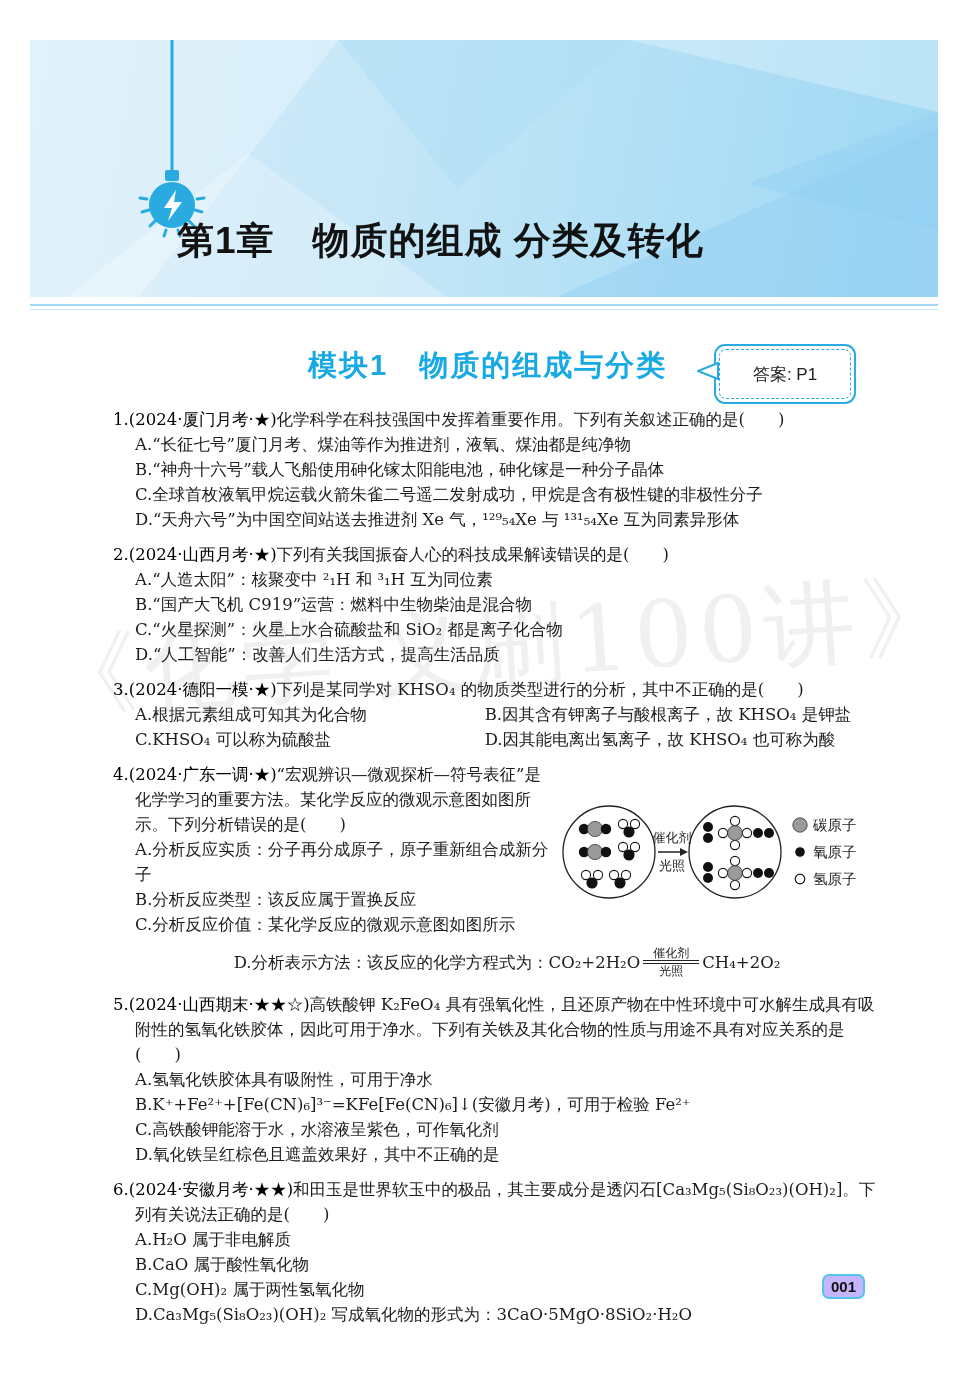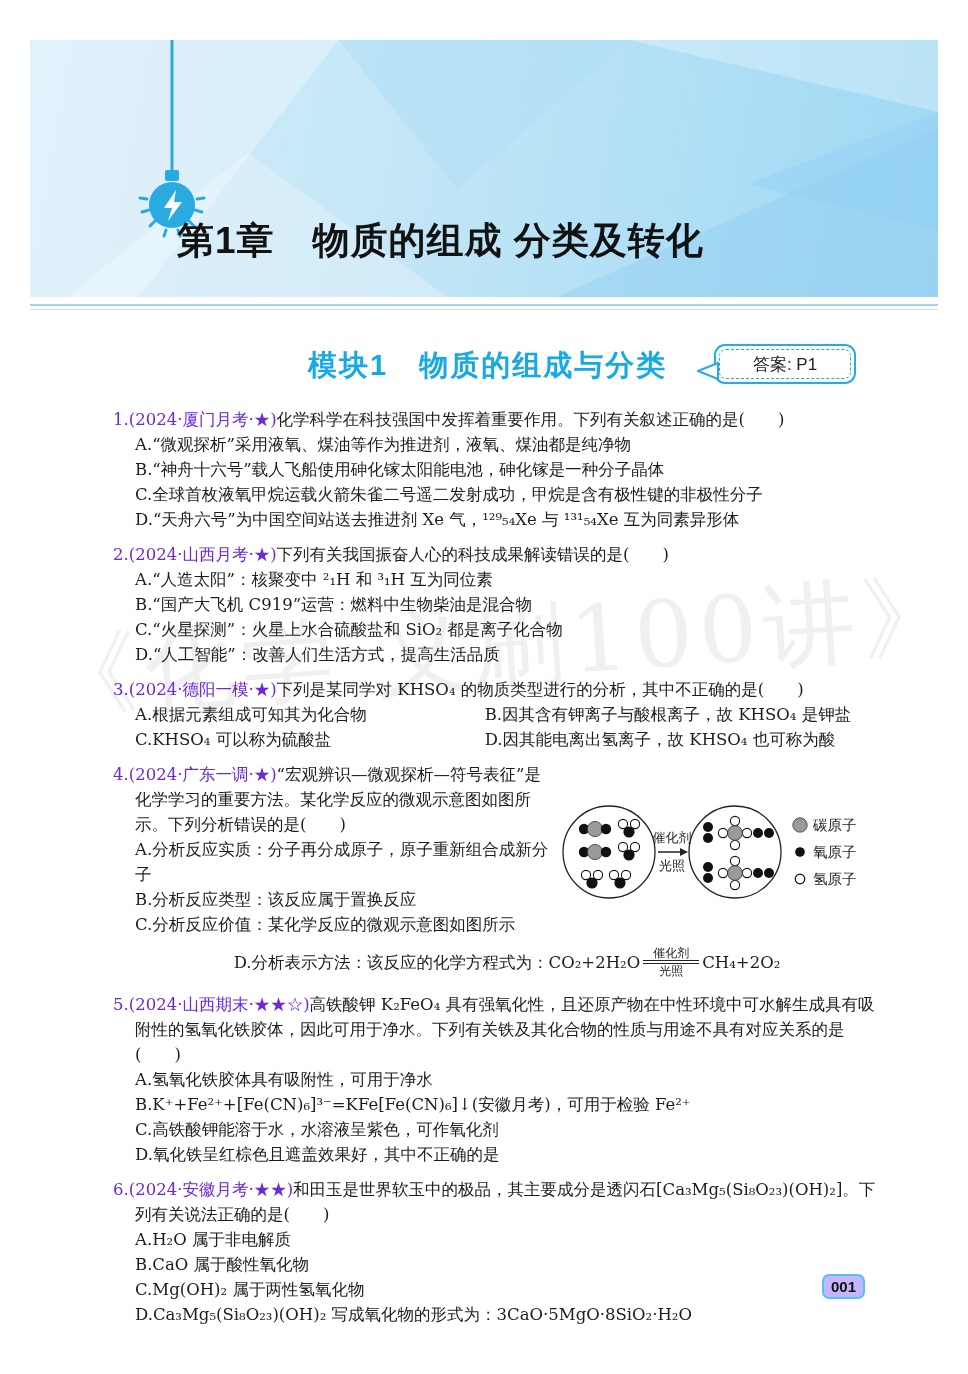--- a/index.html
+++ b/index.html
@@ -21,39 +21,39 @@
       font-size:37px;letter-spacing:1px;color:#121212;white-space:nowrap;}
   .bulb-svg{position:absolute;left:76px;top:0;}
   .banner-rule{position:absolute;left:30px;top:304px;width:908px;height:3px;
       border-top:2px solid #9ed8f2;border-bottom:1px solid #c4e9f8;}
 
   
   .module-row{position:absolute;left:0;top:342px;width:968px;height:60px;}
   .module-title{position:absolute;left:308px;top:4px;
       font-family:"Liberation Sans","DejaVu Sans",sans-serif;font-weight:bold;
       font-size:29px;letter-spacing:2px;color:#17a9e3;white-space:nowrap;}
-  .answer-badge{position:absolute;left:714px;top:2px;width:142px;height:40px;
+  .answer-badge{position:absolute;left:714px;top:2px;width:142px;height:60px;
       border:2px solid #29abe2;border-radius:11px;background:#fff;box-sizing:border-box;}
   .answer-badge .inner{position:absolute;inset:3px;border:1.5px dashed #29abe2;border-radius:7px;
       display:flex;align-items:center;justify-content:center;
       font-family:"Liberation Sans","DejaVu Sans",sans-serif;font-size:17px;color:#222;}
   .badge-tail{position:absolute;left:-19px;top:14px;}
 
   
   .watermark{position:absolute;left:45px;top:585px;width:900px;
       font-size:92px;letter-spacing:6px;color:rgba(90,90,90,0.09);
       transform:rotate(-4deg);white-space:nowrap;pointer-events:none;
       font-family:"DejaVu Serif",serif;}
 
   
   .content{position:absolute;left:113px;top:407px;width:766px;
       font-size:16.5px;line-height:25px;}
   .q{margin-bottom:10px;}
   .q-stem{padding-left:22px;text-indent:-22px;}
-  .q-src{color:#6d28d9;}
+  .q-src{color:#000000;}
   .q-opt{padding-left:22px;}
   .q-opts-2col{display:grid;grid-template-columns:47% 53%;padding-left:22px;}
   .q4{position:relative;}
   .diagram{float:right;width:322px;height:128px;margin:26px 0 2px 8px;}
   .q-opt-eq{display:flex;align-items:center;padding-left:22px;margin-top:5px;height:40px;justify-content:center;}
   .eq-cond{display:inline-flex;flex-direction:column;align-items:center;margin:0 3px;}
   .eq-cond .ct{font-size:12px;line-height:14px;}
   .eq-cond .cl{align-self:stretch;height:4px;box-sizing:border-box;min-width:56px;
       border-top:1.3px solid #222;border-bottom:1.3px solid #222;}
   .clearfix::after{content:"";display:block;clear:both;}
@@ -104,21 +104,21 @@
       <div class="inner">答案: P1</div>
     </div>
   </div>
 
   <div class="watermark">《化学·义刷100讲》</div>
 
   <div class="content">
 
     <div class="q">
       <div class="q-stem"><span class="q-src">1.(2024·厦门月考·★)</span><span>化学科学在科技强国中发挥着重要作用。下列有关叙述正确的是(　　)</span></div>
-      <div class="q-opt">A.“微观探析”采用液氧、煤油等作为推进剂，液氧、煤油都是纯净物</div>
+      <div class="q-opt">A.“长征七号”厦门月考、煤油等作为推进剂，液氧、煤油都是纯净物</div>
       <div class="q-opt">B.“神舟十六号”载人飞船使用砷化镓太阳能电池，砷化镓是一种分子晶体</div>
       <div class="q-opt">C.全球首枚液氧甲烷运载火箭朱雀二号遥二发射成功，甲烷是含有极性键的非极性分子</div>
       <div class="q-opt">D.“天舟六号”为中国空间站送去推进剂 Xe 气，¹²⁹₅₄Xe 与 ¹³¹₅₄Xe 互为同素异形体</div>
     </div>
 
     <div class="q">
       <div class="q-stem"><span class="q-src">2.(2024·山西月考·★)</span><span>下列有关我国振奋人心的科技成果解读错误的是(　　)</span></div>
       <div class="q-opt">A.“人造太阳”：核聚变中 ²₁H 和 ³₁H 互为同位素</div>
       <div class="q-opt">B.“国产大飞机 C919”运营：燃料中生物柴油是混合物</div>
       <div class="q-opt">C.“火星探测”：火星上水合硫酸盐和 SiO₂ 都是离子化合物</div>

